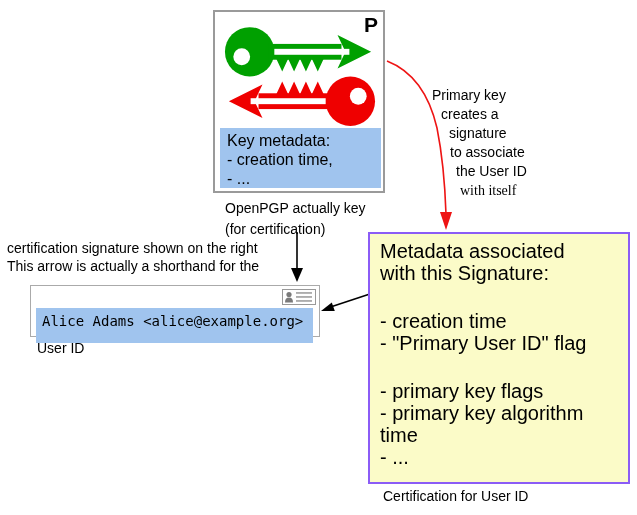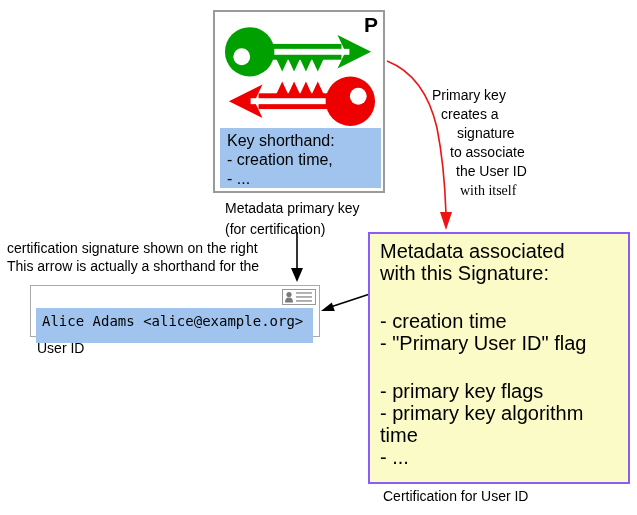--- a/index.html
+++ b/index.html
@@ -14,21 +14,21 @@
   .p-label{right:5px;top:1px;font-size:21px;font-weight:bold;line-height:24px;}
   .keys-svg{left:6px;top:14px;width:158px;height:101px;}
   .meta-panel{left:5px;top:116px;width:161px;height:60px;padding:3px 0 0 7px;box-sizing:border-box;
     font-size:16px;line-height:19px;}
   .pkey-caption{left:225px;top:198px;font-size:14px;line-height:21px;}
 
   
   .red-note{left:432px;top:86px;font-size:14px;line-height:19px;color:#000000;}
   .red-note div:nth-child(1){margin-left:0px;}
   .red-note div:nth-child(2){margin-left:9px;}
-  .red-note div:nth-child(3){margin-left:25px;}
+  .red-note div:nth-child(3){margin-left:17px;}
   .red-note div:nth-child(4){margin-left:18px;}
   .red-note div:nth-child(5){margin-left:24px;}
   .red-note div:nth-child(6){margin-left:28px;font-family:Liberation Serif, serif;}
   .red-arrow-svg{left:382px;top:54px;width:80px;height:182px;}
 
   
   .left-note{left:7px;top:239px;font-size:14px;line-height:18px;}
   .vert-arrow-svg{left:289px;top:230px;width:16px;height:52px;}
   .diag-arrow-svg{left:318px;top:280px;width:72px;height:34px;}
 
@@ -62,28 +62,28 @@
           <polygon points="116,9 150,26 116,43 124,26"></polygon>
           <circle cx="19" cy="31" r="8.5" fill="#ffffff"></circle>
           <rect x="52" y="23" width="76" height="6" fill="#ffffff"></rect>
         </g>
       </defs>
       <use href="#key-shape" transform="translate(2,0)" fill="#00a000"></use>
       <use href="#key-shape" transform="translate(158,102) rotate(180)" fill="#ef0000"></use>
     </svg>
 
     <div class="abs meta-panel" style="background: rgb(160, 196, 238);">
-      <div>Key shorthand:</div>
+      <div>Key metadata:</div>
       <div>- creation time,</div>
       <div>- ...</div>
     </div>
   </div>
 
   <div class="abs pkey-caption">
-    <div>Metadata primary key</div>
+    <div>OpenPGP actually key</div>
     <div>(for certification)</div>
   </div>
 
   <svg class="abs red-arrow-svg" viewBox="0 0 80 182">
     <path d="M5,7 C33,18 48,44 55,74 C60,99 63,130 64,160" fill="none" stroke="#ee1414" stroke-width="1.6"></path>
     <polygon points="58,158 70,158 64,176" fill="#ee1414"></polygon>
   </svg>
 
   <div class="abs red-note">
     <div>Primary key</div>

